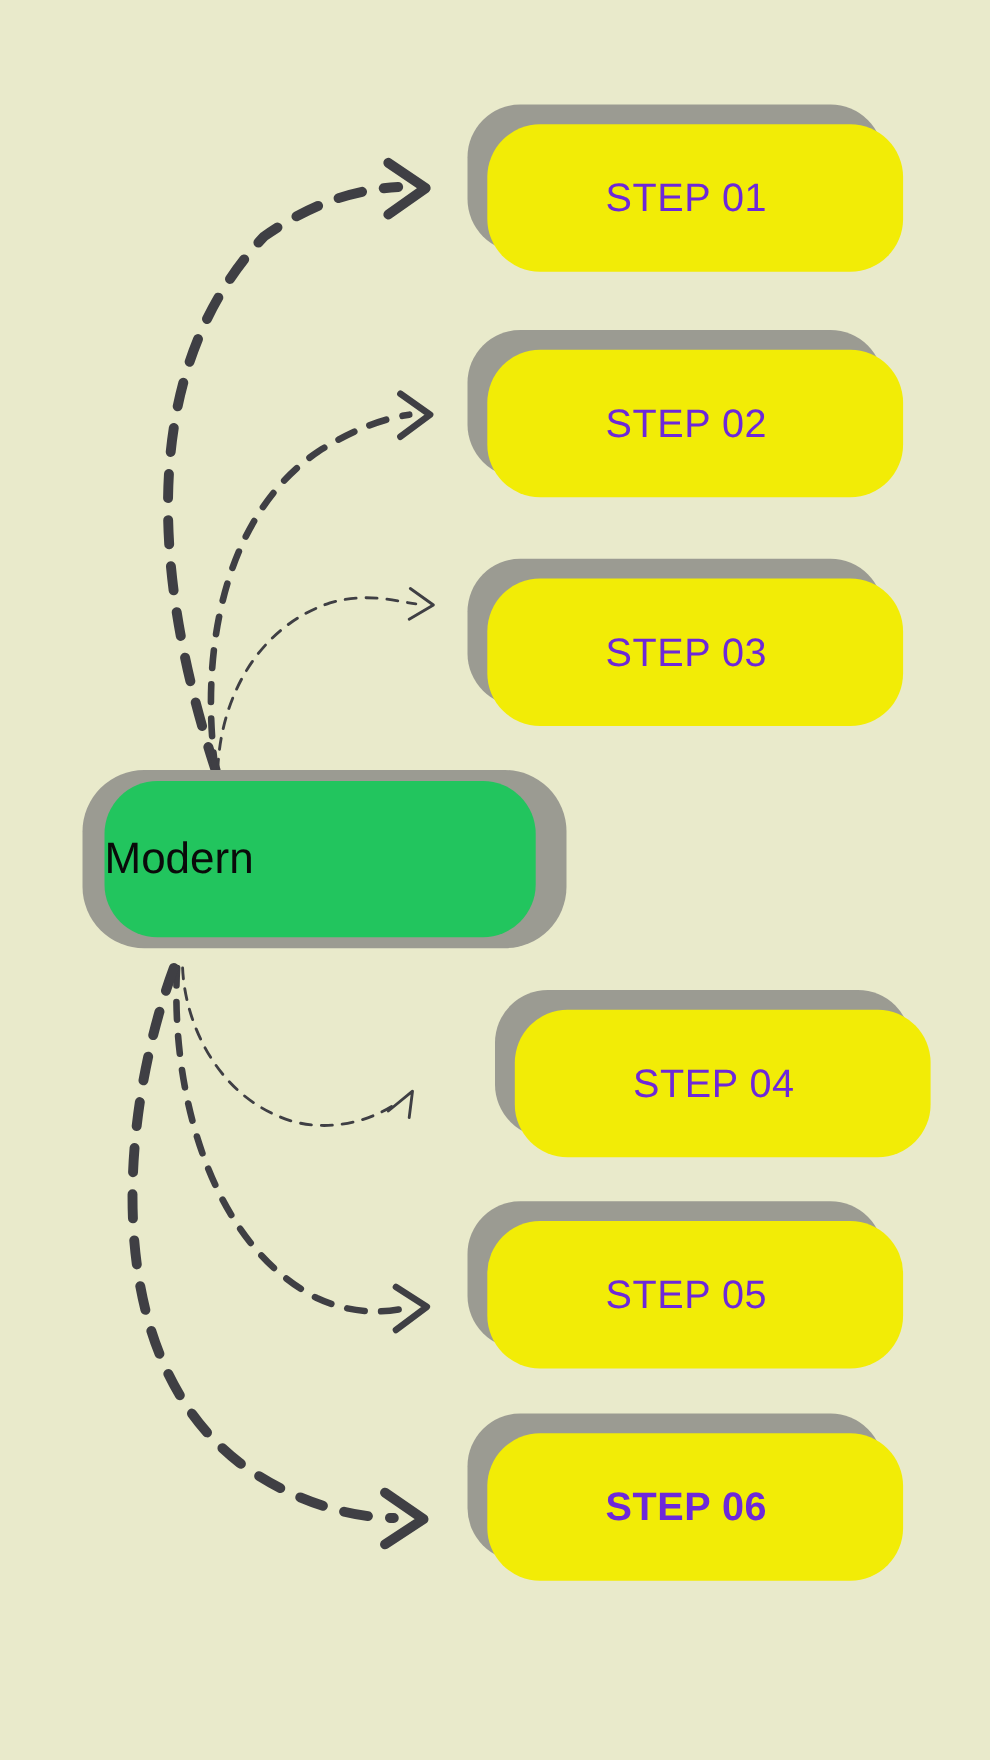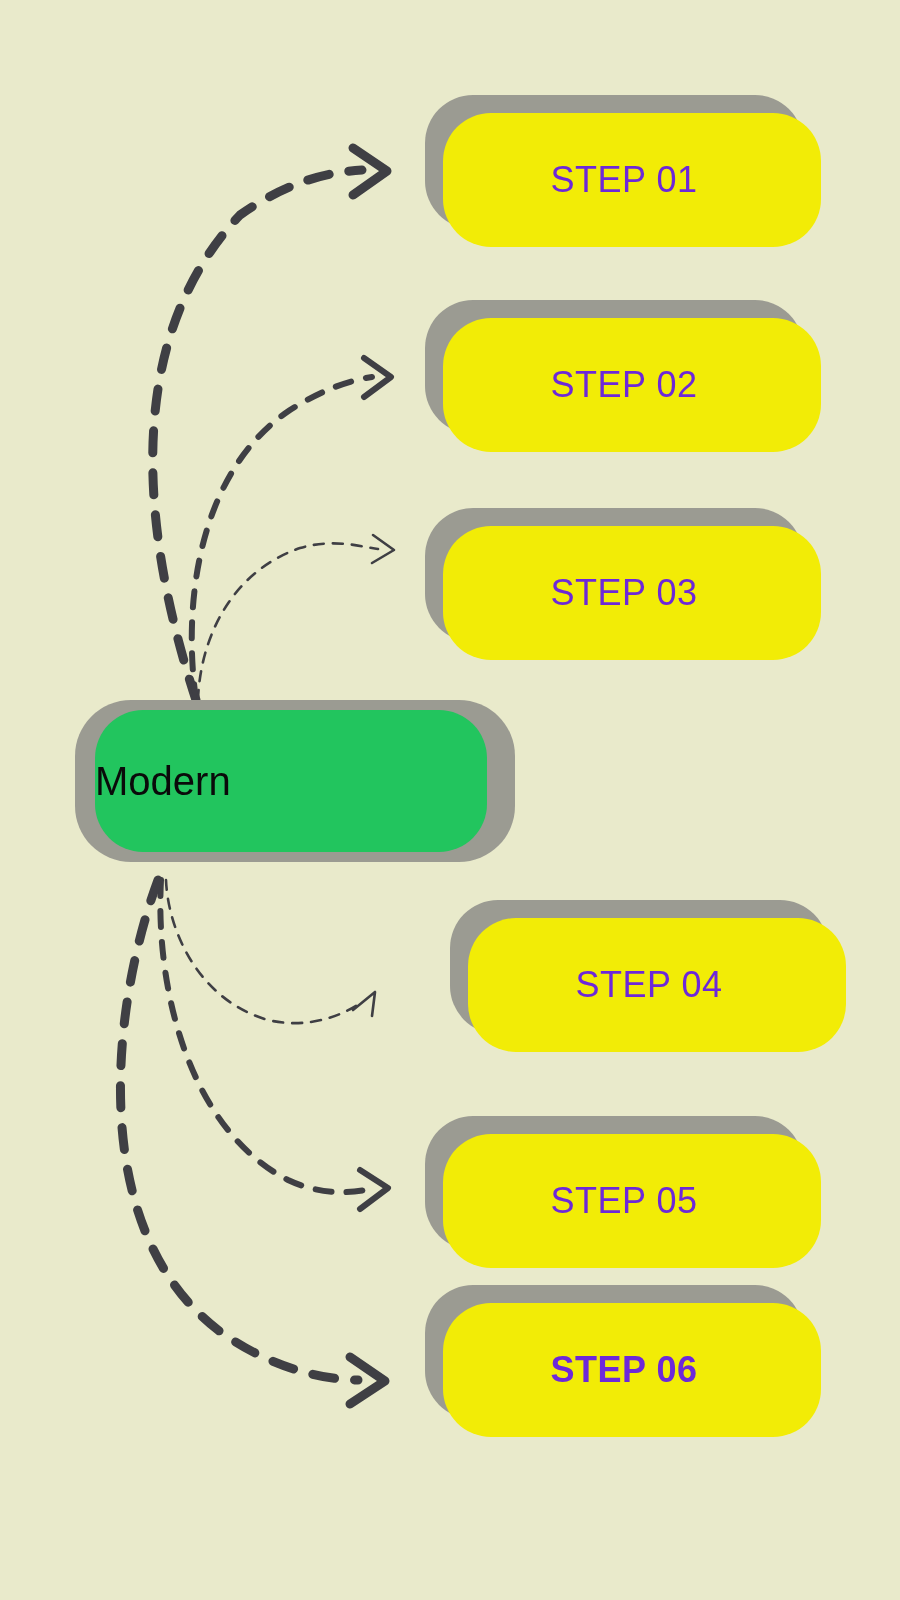--- a/index.html
+++ b/index.html
@@ -156,21 +156,21 @@
     </div>
   </div>
 
   <div class="step-node" id="node-step-04" style="left:425px; top:900px; width:378px; height:134px;margin-left:25px;">
     <div class="step-shadow"></div>
     <div class="step-face">
       <span class="step-label">STEP 04</span>
     </div>
   </div>
 
-  <div class="step-node" id="node-step-05" style="left:425px; top:1116px; width:378px; height:134px;">
+  <div class="step-node" id="node-step-05" style="left:425px; top:1092px; width:378px; height:134px;">
     <div class="step-shadow"></div>
     <div class="step-face">
       <span class="step-label">STEP 05</span>
     </div>
   </div>
 
   <div class="step-node" id="node-step-06" style="left:425px; top:1285px; width:378px; height:134px;font-weight:bold;">
     <div class="step-shadow"></div>
     <div class="step-face">
       <span class="step-label">STEP 06</span>

